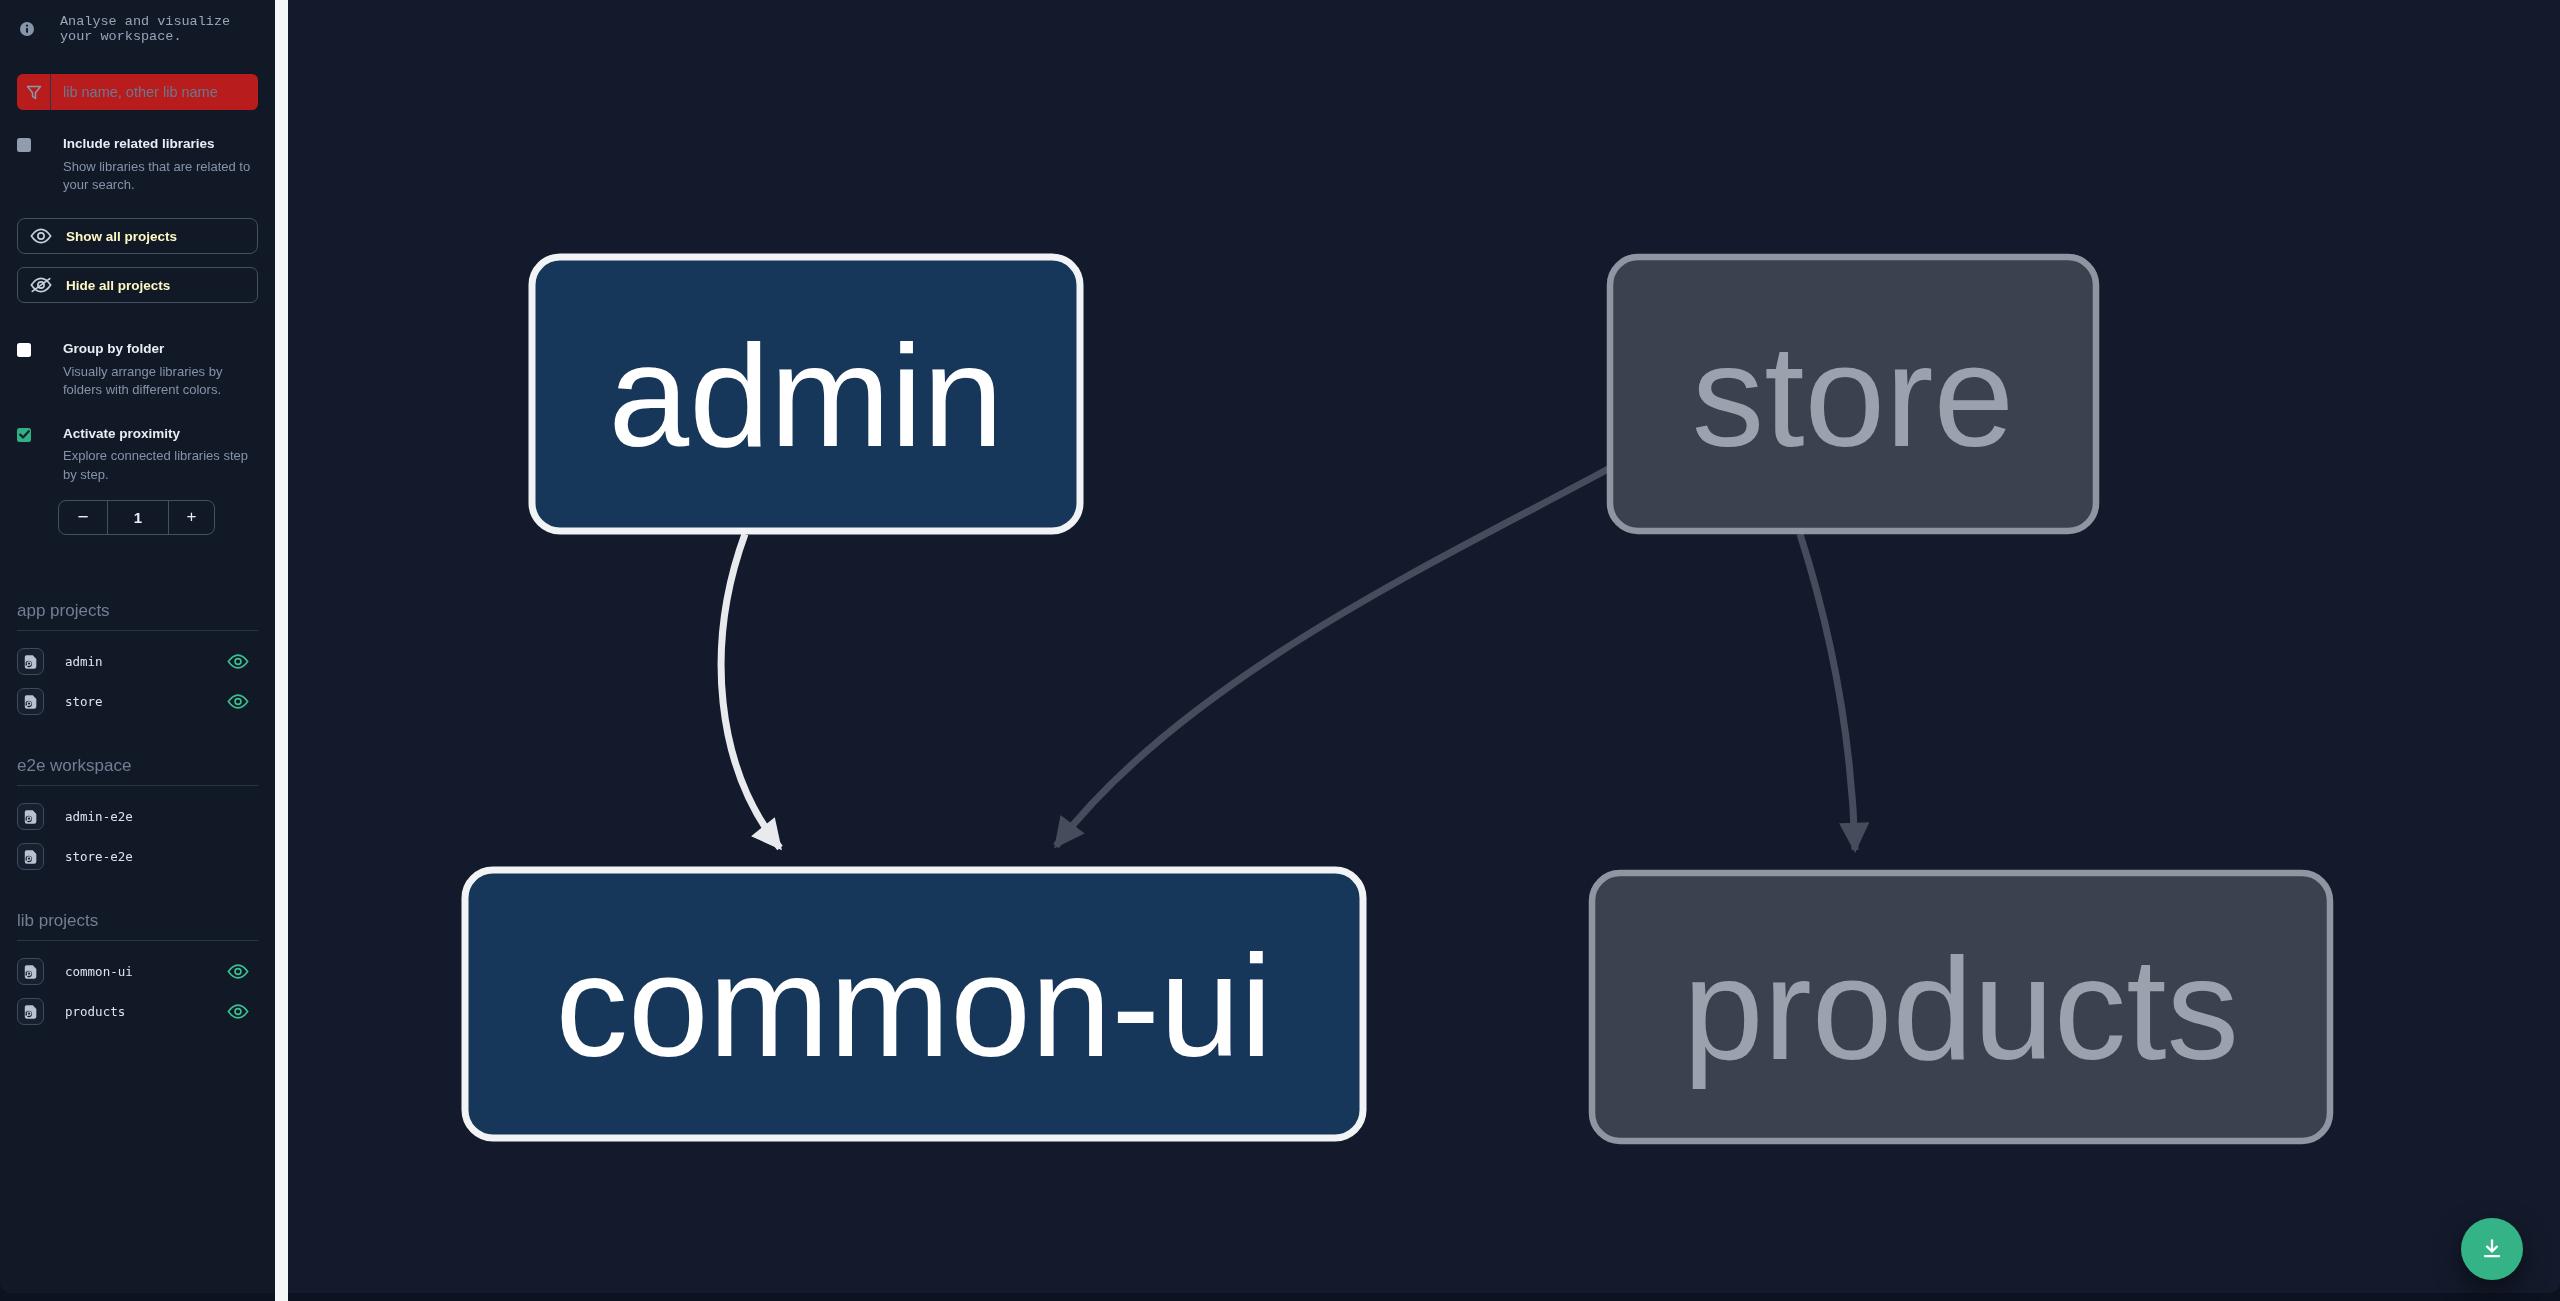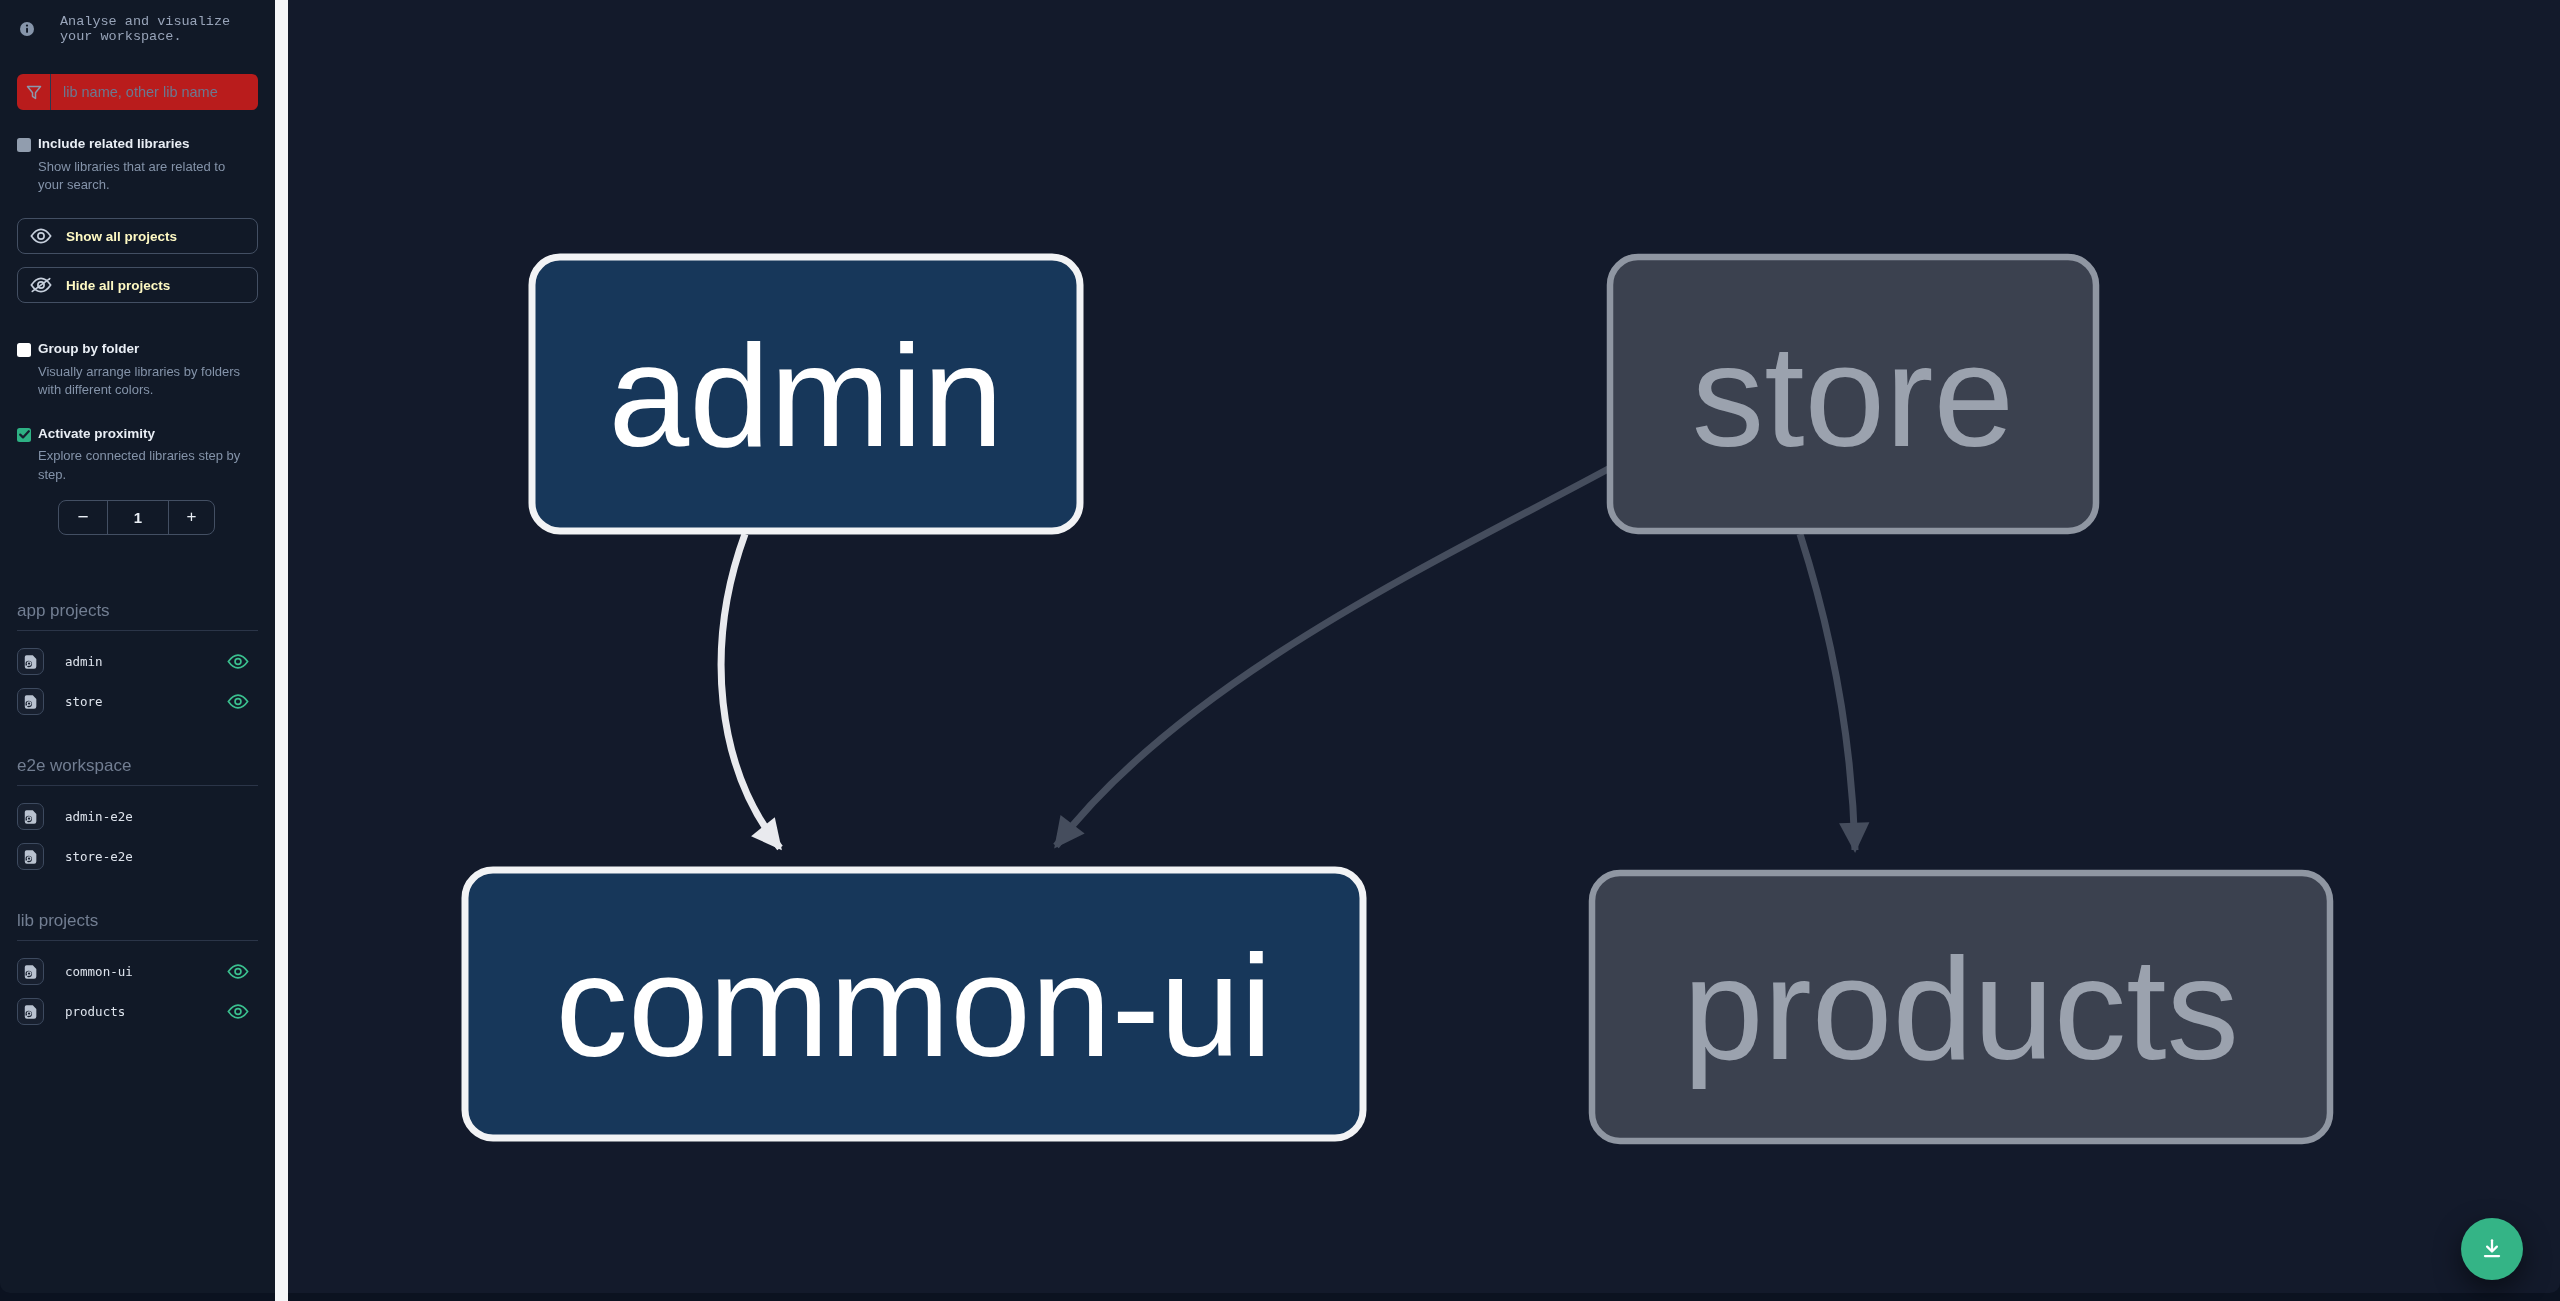--- a/index.html
+++ b/index.html
@@ -68,21 +68,21 @@
     padding:0 12px;
     font-family:"Liberation Sans", sans-serif;
     font-size:14.5px; color:#dfe6f0;
   }
   .search input::placeholder { color:#6b7890; }
 
   .opt {
     margin:26px 17px 0;
     display:grid;
     grid-template-columns:14px 1fr;
-    column-gap:7px;
+    column-gap:32px;
   }
   .cbox {
     width:14px; height:14px; border-radius:2.5px; margin-top:2px;
     display:flex; align-items:center; justify-content:center;
   }
   .cbox.gray  { background:#919dae; }
   .cbox.white { background:#ffffff; }
   .cbox.green { background:#2eb184; }
   .opt .olabel { font-weight:700; font-size:13.5px; color:#e9eef5; line-height:1.25; }
   .opt .odesc  { margin-top:5px; font-size:13px; color:#8493a9; line-height:1.4; max-width:207px; }
@@ -92,21 +92,21 @@
     width:241px; height:36px;
     display:flex; align-items:center; gap:14px;
     padding:16px 12px;
     background:transparent;
     border:1px solid #434f63;
     border-radius:8px;
     color:#fef9c3; font-family:"Liberation Sans", sans-serif;
     font-size:13.5px; font-weight:700;
     cursor:pointer;
   }
-  .sb-btn + .sb-btn { margin-top:13px; }
+  .sb-btn + .sb-btn { margin-top:13px;border-radius:7px; }
 
   .stepper {
     margin:16px 0 0 58px;
     width:157px; height:35px;
     border:1px solid #434f63;
     border-radius:8px;
     display:flex;
     overflow:hidden;
   }
   .stepper .cell {

